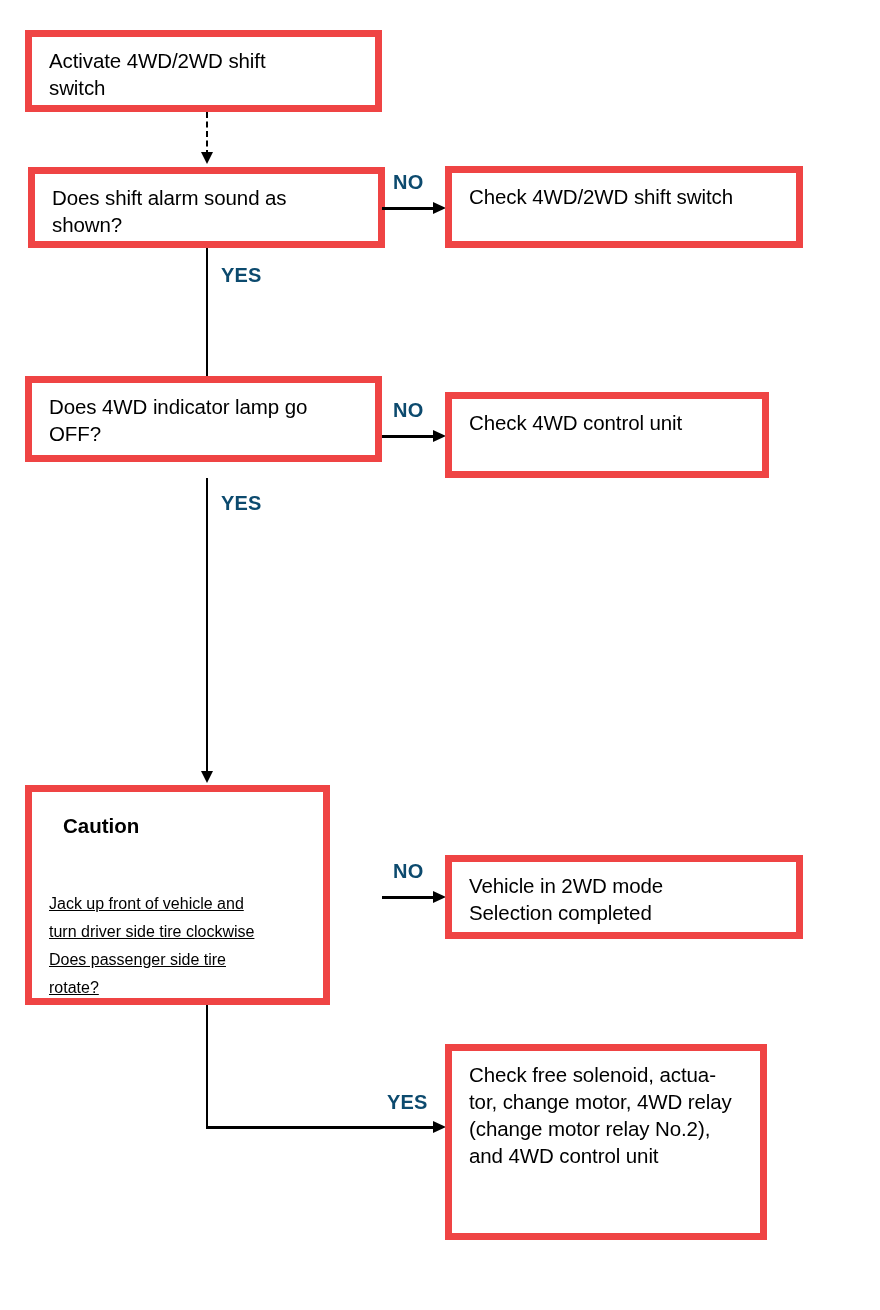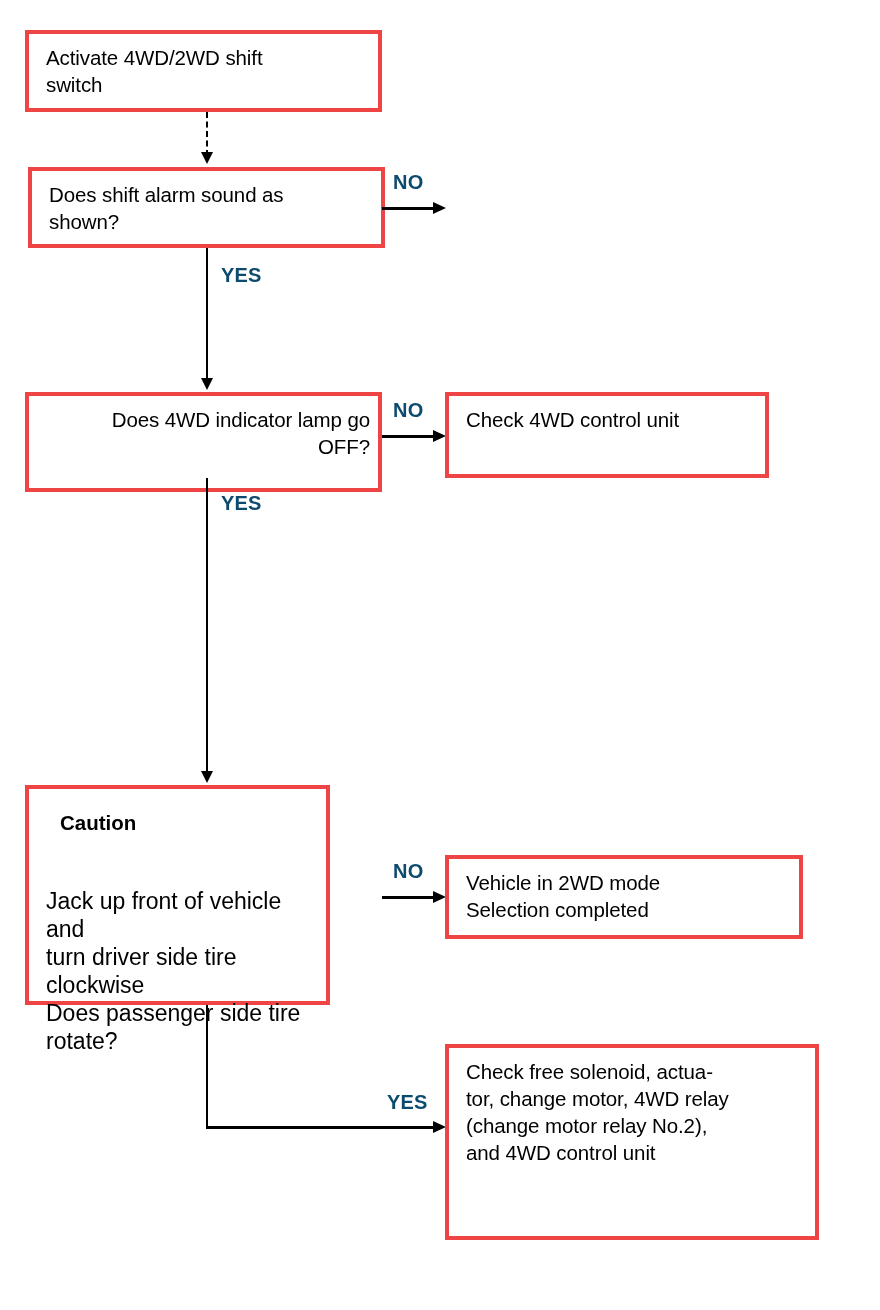--- a/index.html
+++ b/index.html
@@ -15,21 +15,21 @@
   #flowchart {
     position: relative;
     width: 880px;
     height: 1310px;
     background: #ffffff;
     overflow: hidden;
   }
   .node {
     position: absolute;
     box-sizing: border-box;
-    border: 4px solid #ef4444;
+    border: 7px solid #ef4444;
     background: #ffffff;
     padding-left: 28px;
   }
   .node-text {
     position: absolute;
     left: 17px;
     right: 8px;
     top: 10px;
     font-size: 20.5px;
     line-height: 27px;
@@ -62,23 +62,24 @@
     vertical-align: middle;
     margin-right: 8px;
     position: relative;
     top: -2px;
   }
   .caution-body {
     position: absolute;
     left: 17px;
     right: 8px;
     top: 98px;
-    font-size: 23px;
+    font-size: 16px;
     line-height: 28px;
     white-space: pre-line;
+    text-decoration: underline;
   }
   
   .vline {
     position: absolute;
     width: 2px;
     background: #000000;
   }
   .vline.dashed {
     background: none;
     border-left: 2px dashed #000000;
@@ -132,26 +133,29 @@
 
   <div class="node" style="left:28px; top:167px; width:357px; height:81px;">
     <div class="node-text">Does shift alarm sound as
 shown?</div>
   </div>
 
   <div class="hline thick" style="left:382px; top:207px; width:56px;"></div>
   <div class="arrow-right" style="left:433px; top:202px;"></div>
   <div class="edge-label" style="left:393px; top:171px;">NO</div>
 
+  <div class="node" style="left:445px; top:166px; width:358px; height:82px;">
+    <div class="node-text">Check 4WD/2WD shift switch</div>
+  </div>
 
   <div class="vline" style="left:206px; top:248px; height:132px;"></div>
   <div class="arrow-down" style="left:201px; top:378px;"></div>
   <div class="edge-label" style="left:221px; top:264px;">YES</div>
 
-  <div class="node" style="left:25px; top:392px; width:357px; height:100px;text-align:right;">
+  <div class="node" style="left:25px; top:376px; width:357px; height:86px;">
     <div class="node-text">Does 4WD indicator lamp go
 OFF?</div>
   </div>
 
   <div class="hline thick" style="left:382px; top:435px; width:56px;"></div>
   <div class="arrow-right" style="left:433px; top:430px;"></div>
   <div class="edge-label" style="left:393px; top:399px;">NO</div>
 
   <div class="node" style="left:445px; top:392px; width:324px; height:86px;">
     <div class="node-text">Check 4WD control unit</div>
@@ -176,20 +180,20 @@
   <div class="node" style="left:445px; top:855px; width:358px; height:84px;">
     <div class="node-text">Vehicle in 2WD mode
 Selection completed</div>
   </div>
 
   <div class="vline" style="left:206px; top:1005px; height:123px;"></div>
   <div class="hline thick" style="left:206px; top:1126px; width:232px;"></div>
   <div class="arrow-right" style="left:433px; top:1121px;"></div>
   <div class="edge-label" style="left:387px; top:1091px;">YES</div>
 
-  <div class="node" style="left:445px; top:1044px; width:374px; height:196px;">
+  <div class="node" style="left:445px; top:1044px; width:322px; height:196px;">
     <div class="node-text">Check free solenoid, actua-
 tor, change motor, 4WD relay
 (change motor relay No.2),
 and 4WD control unit</div>
   </div>
 
 </div>
 
 </body></html>

